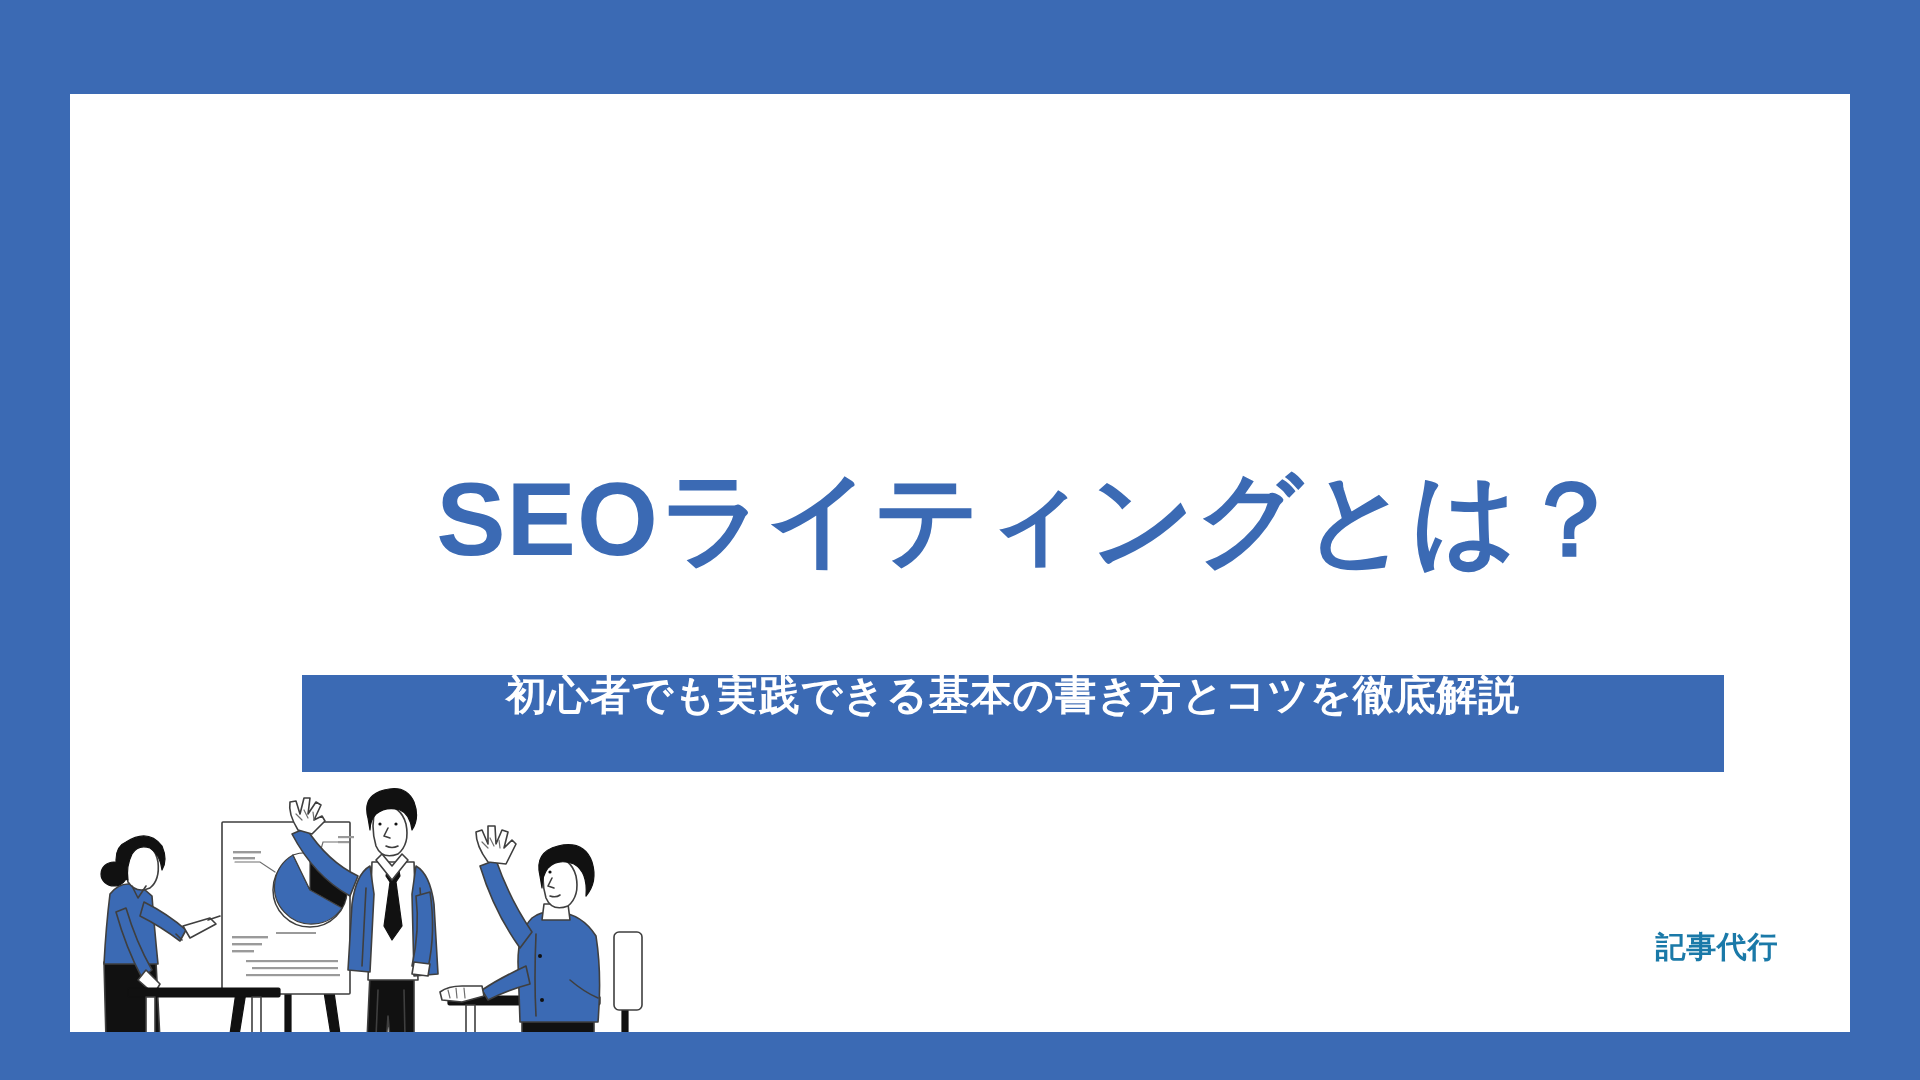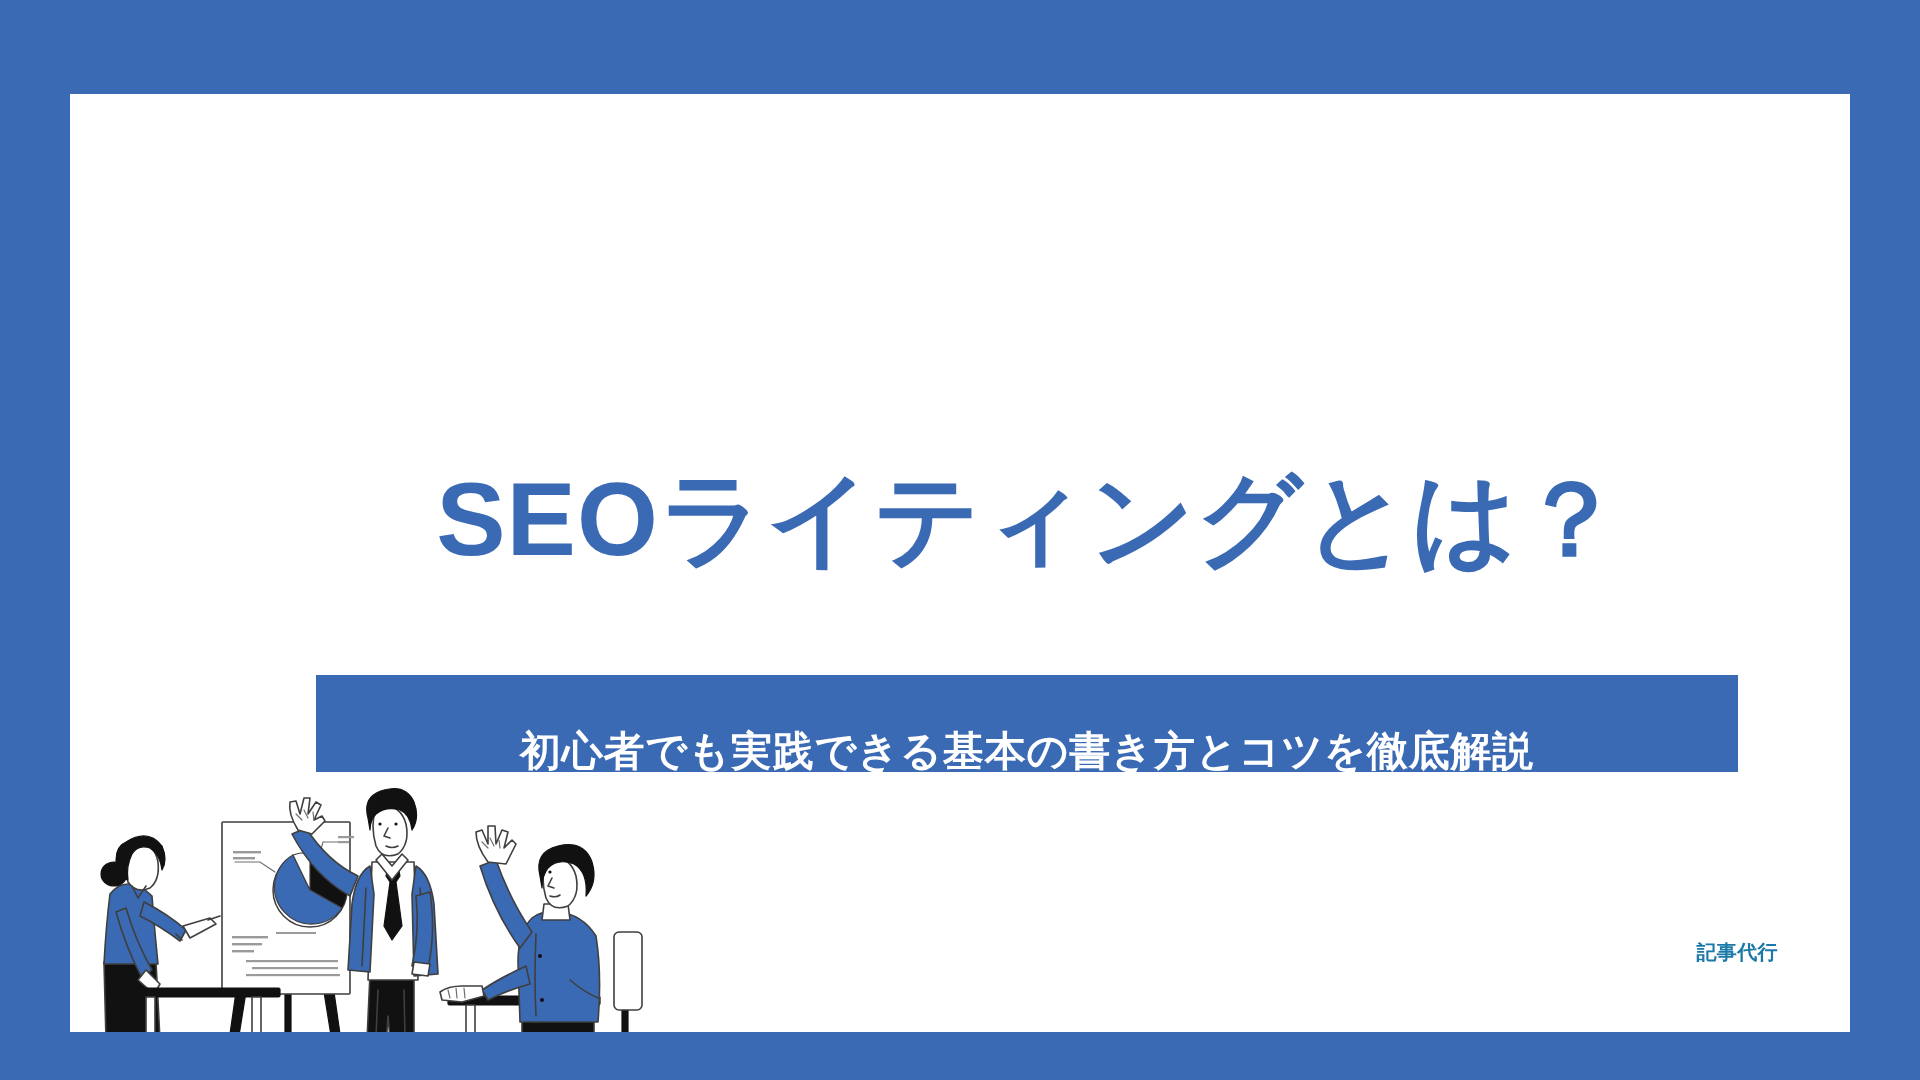--- a/index.html
+++ b/index.html
@@ -46,27 +46,27 @@
     font-weight: 700;
     color: #3B6AB4;
     letter-spacing: 0.01em;
     white-space: nowrap;
     z-index: 6;
   }
 
   
   #subtitle-band {
     position: absolute;
-    left: 246px;
+    left: 232px;
     top: 581px;
     width: 1422px;
     height: 97px;
     background: #3B6AB4;
     display: flex;
-    align-items: flex-end;
+    align-items: flex-start;
     justify-content: center;
     z-index: 6;
   }
   #subtitle-text {
     color: #FFFFFF;
     font-size: 41px;
     font-weight: 700;
     letter-spacing: 0.02em;
     white-space: nowrap;
     line-height: 1;
@@ -85,21 +85,21 @@
   #logo-main {
     font-family: "Liberation Serif", "DejaVu Serif", serif;
     font-size: 46px;
     font-weight: 700;
     color: #1A79A8;
     letter-spacing: 0.01em;
     font-style: italic;
     line-height: 1;
   }
   #logo-sub {
-    font-size: 20px;
+    font-size: 30px;
     font-weight: 700;
     color: #1A79A8;
     letter-spacing: 0.02em;
     line-height: 1;
   }
 
   
   #illustration {
     position: absolute;
     left: 0px;

